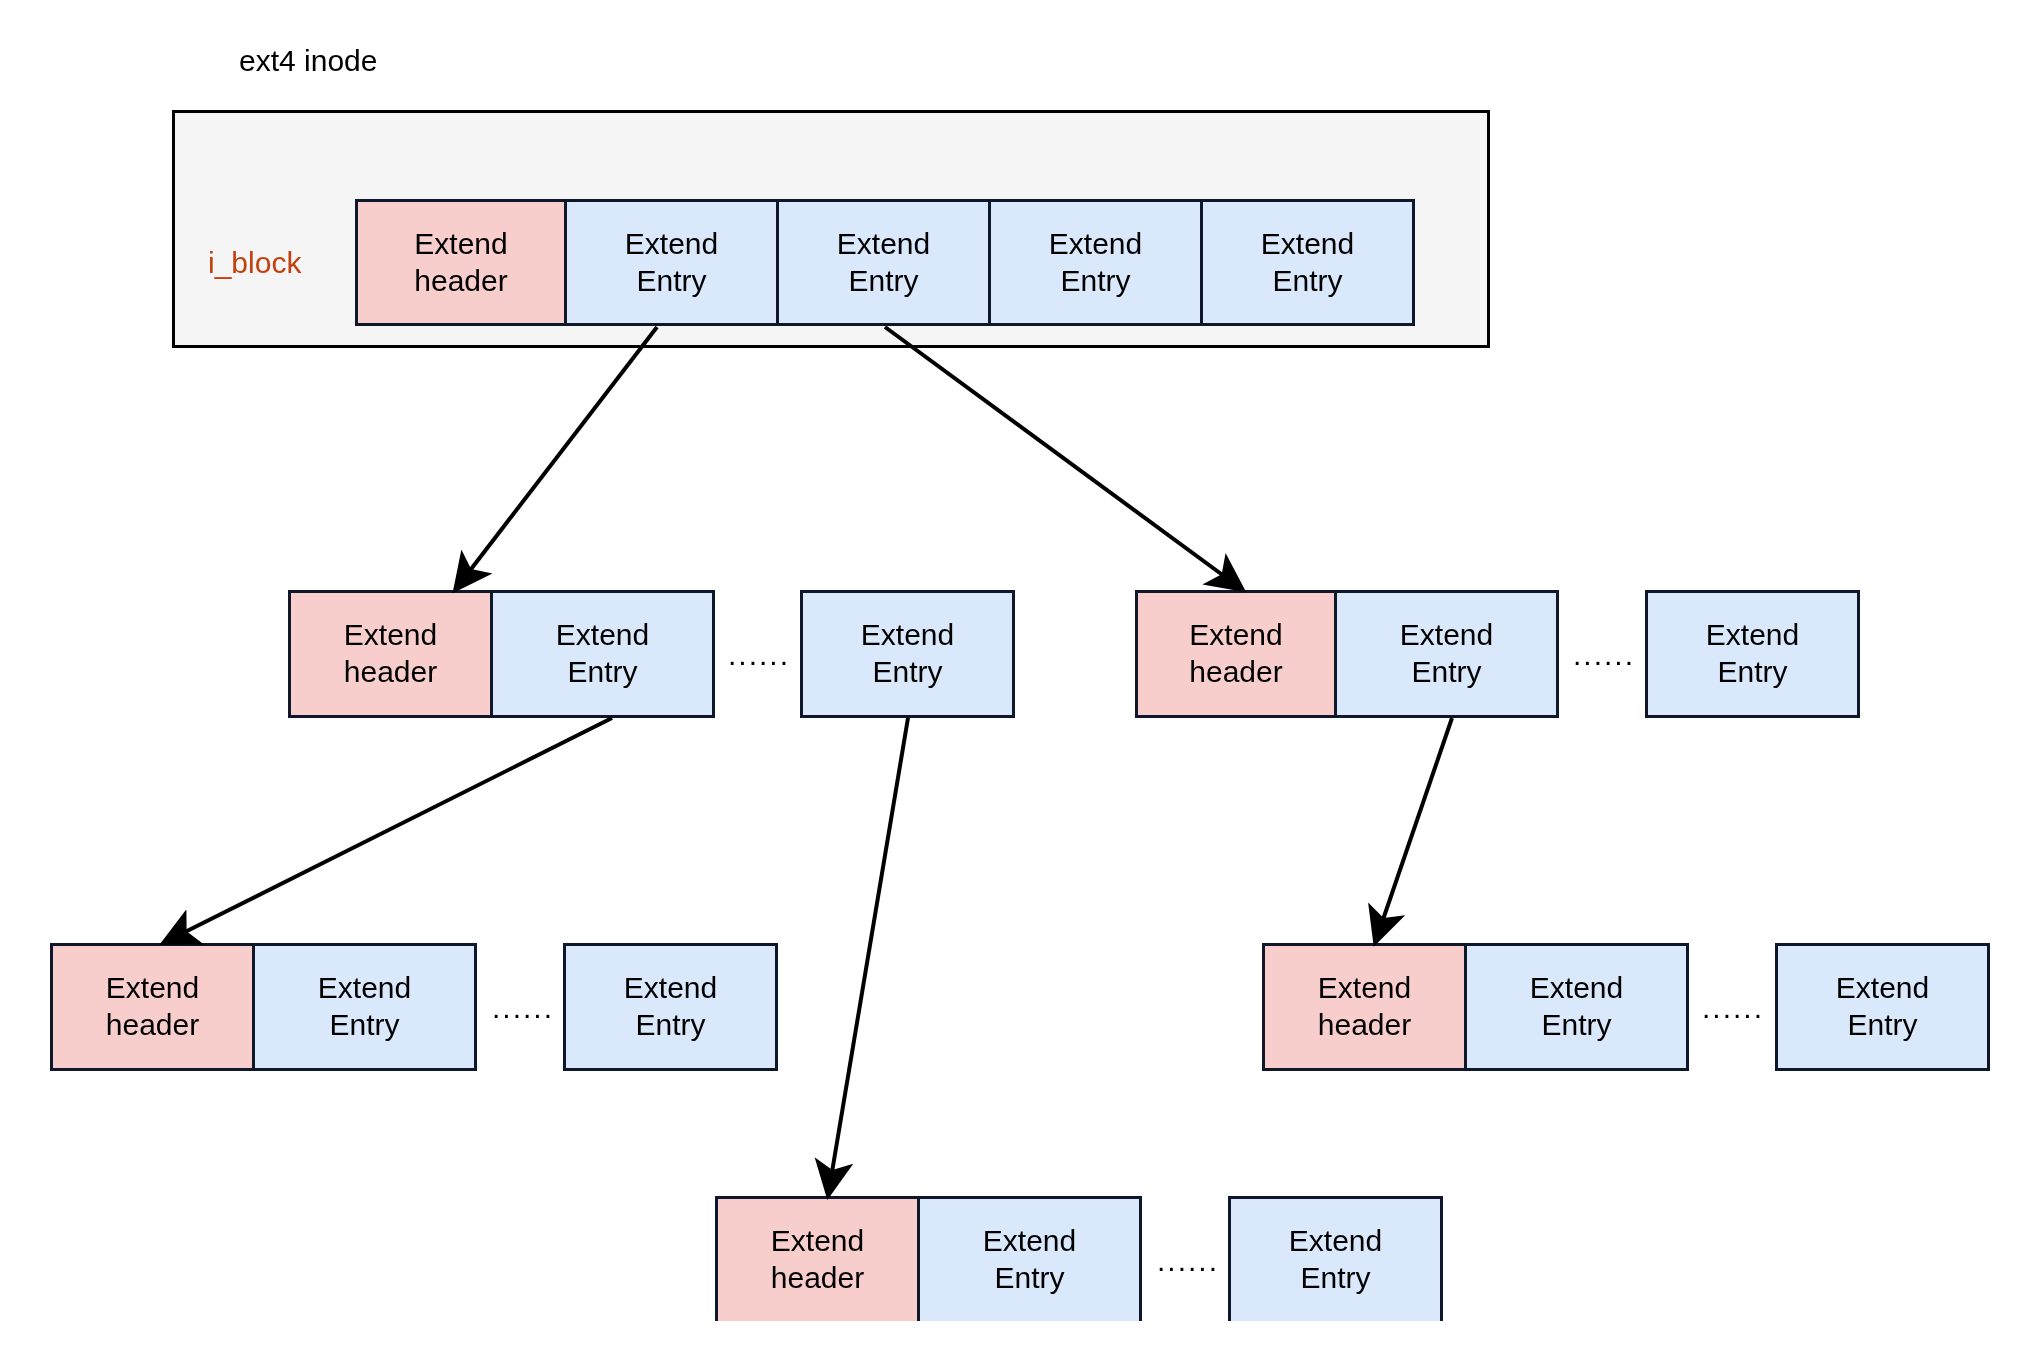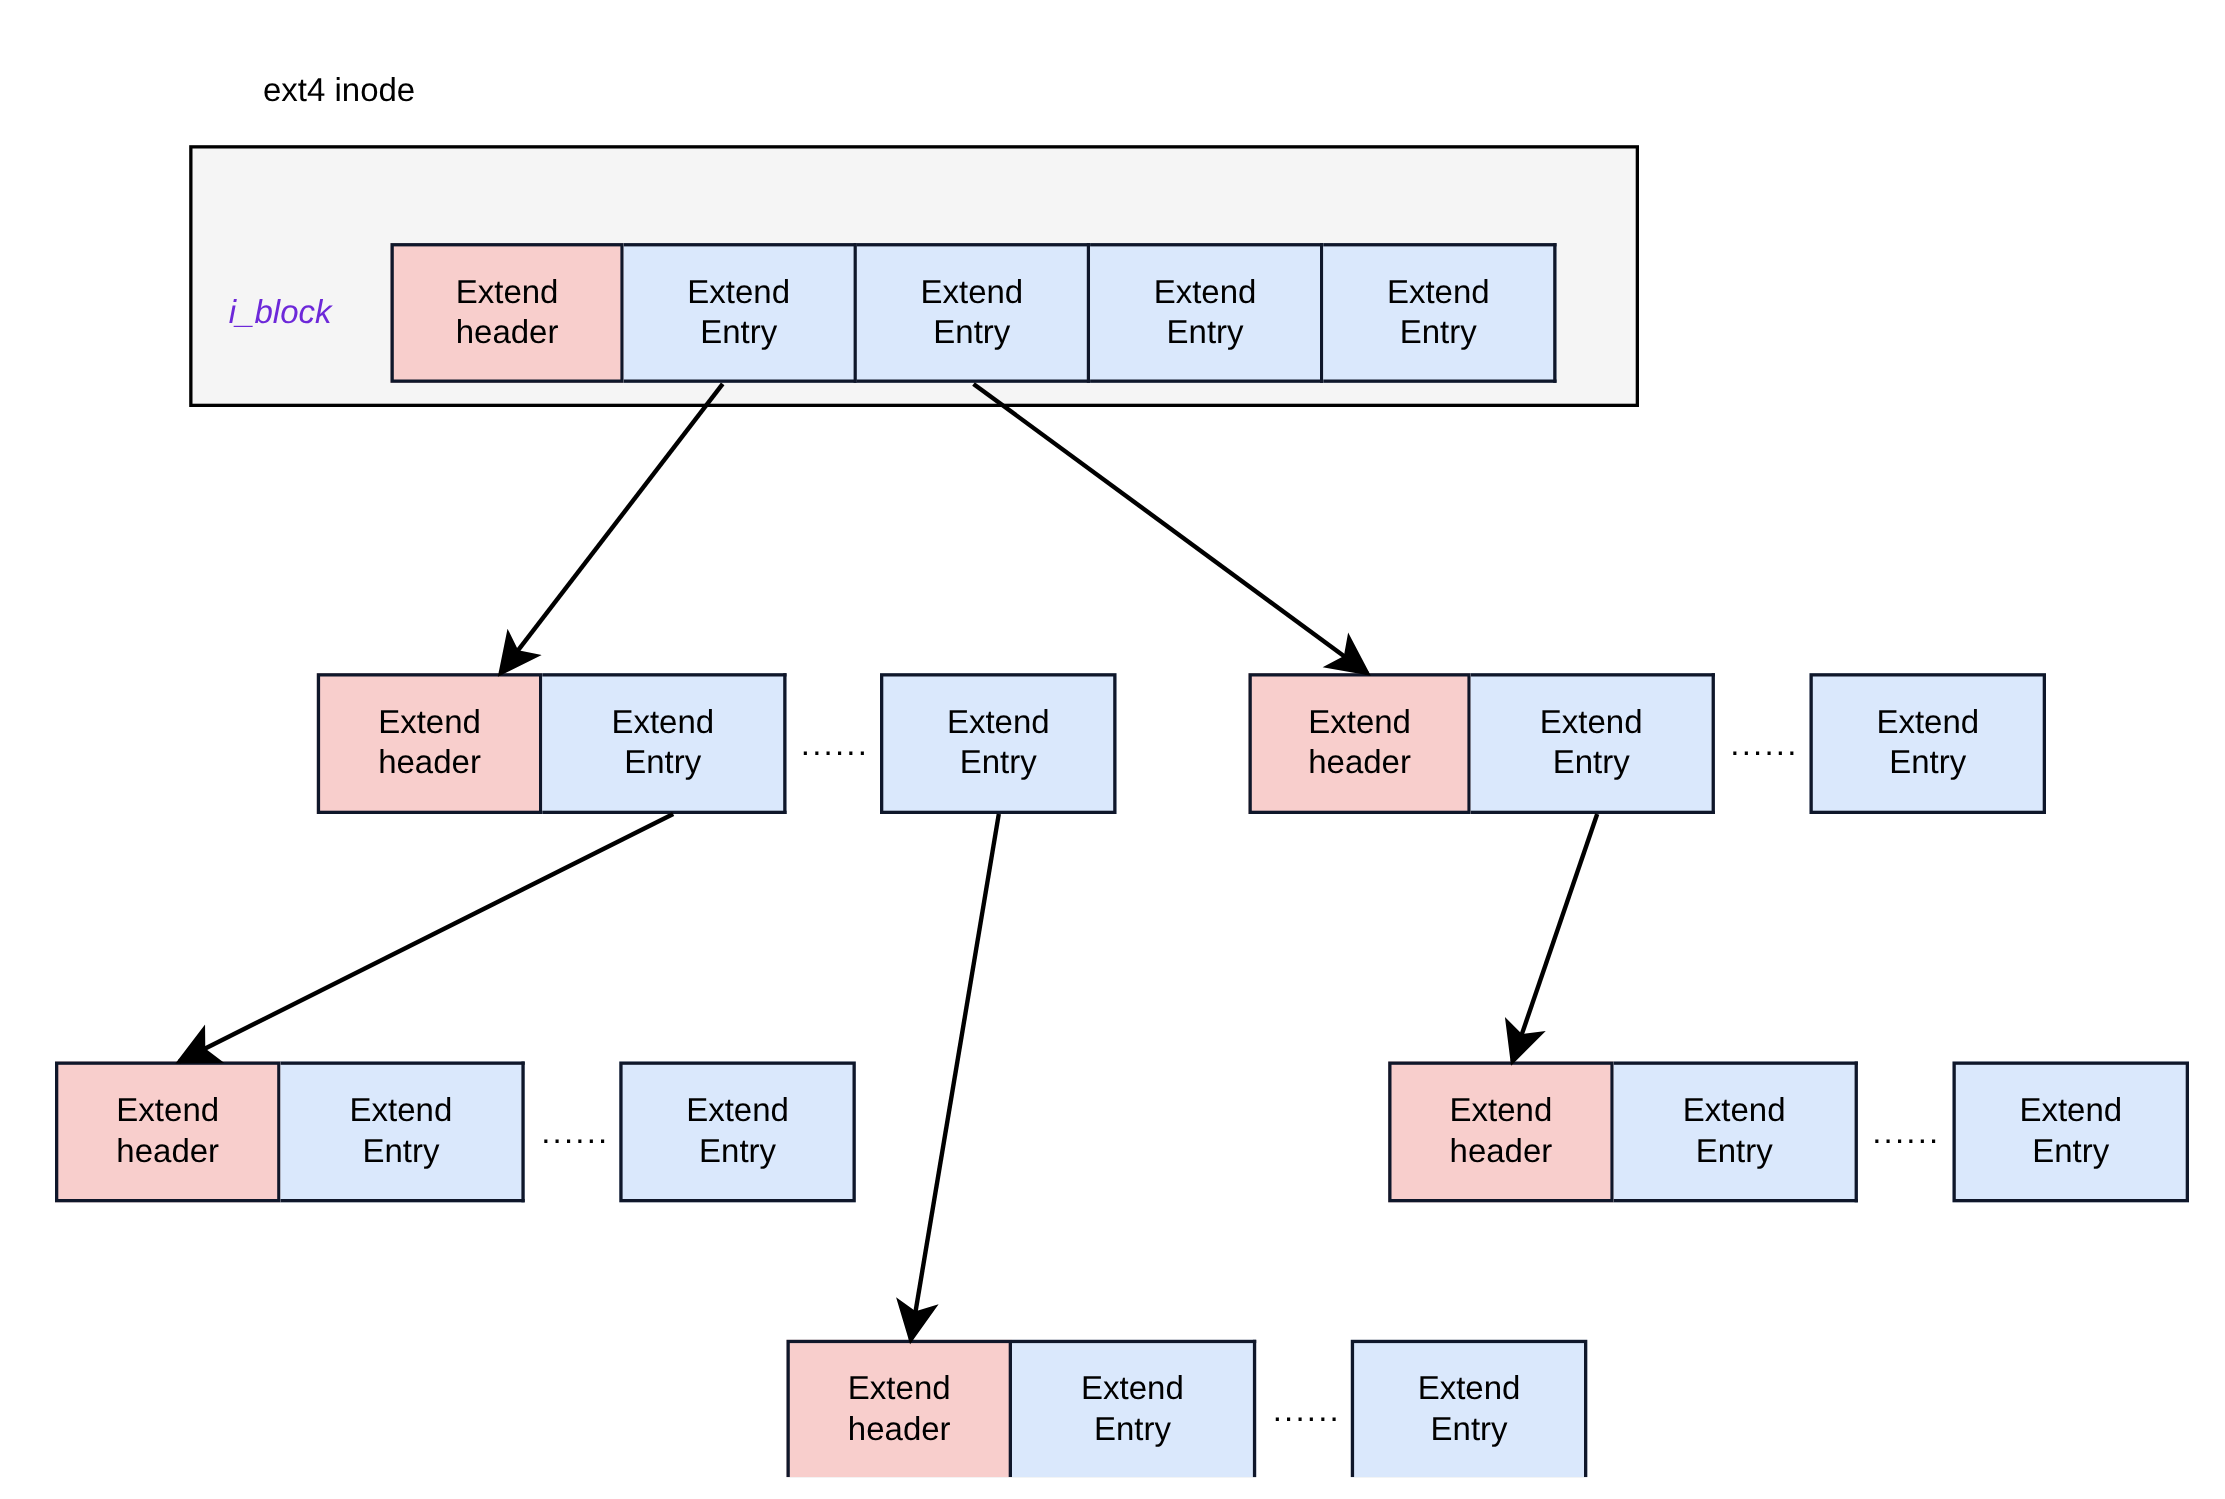--- a/index.html
+++ b/index.html
@@ -7,40 +7,38 @@
     padding: 0;
     background: #ffffff;
   }
   #stage {
     position: relative;
     width: 2023px;
     height: 1321px;
     background: #ffffff;
     font-family: "Liberation Sans", sans-serif;
     overflow: hidden;
-    margin-top: 22px;
   }
   .inode-container {
     position: absolute;
     background: #f5f5f5;
     border: 3px solid #000000;
     box-sizing: border-box;
   }
   .inode-title {
     position: absolute;
     font-size: 30px;
     color: #000000;
     white-space: nowrap;
   }
   .iblock-label {
     position: absolute;
     font-size: 30px;
-    color: #6d28d9;
+    color: #c2410c;
     white-space: nowrap;
-    font-style: italic;
   }
   .cell {
     position: absolute;
     box-sizing: border-box;
     border: 3px solid #0f172a;
     display: flex;
     align-items: center;
     justify-content: center;
     text-align: center;
     font-size: 30px;

